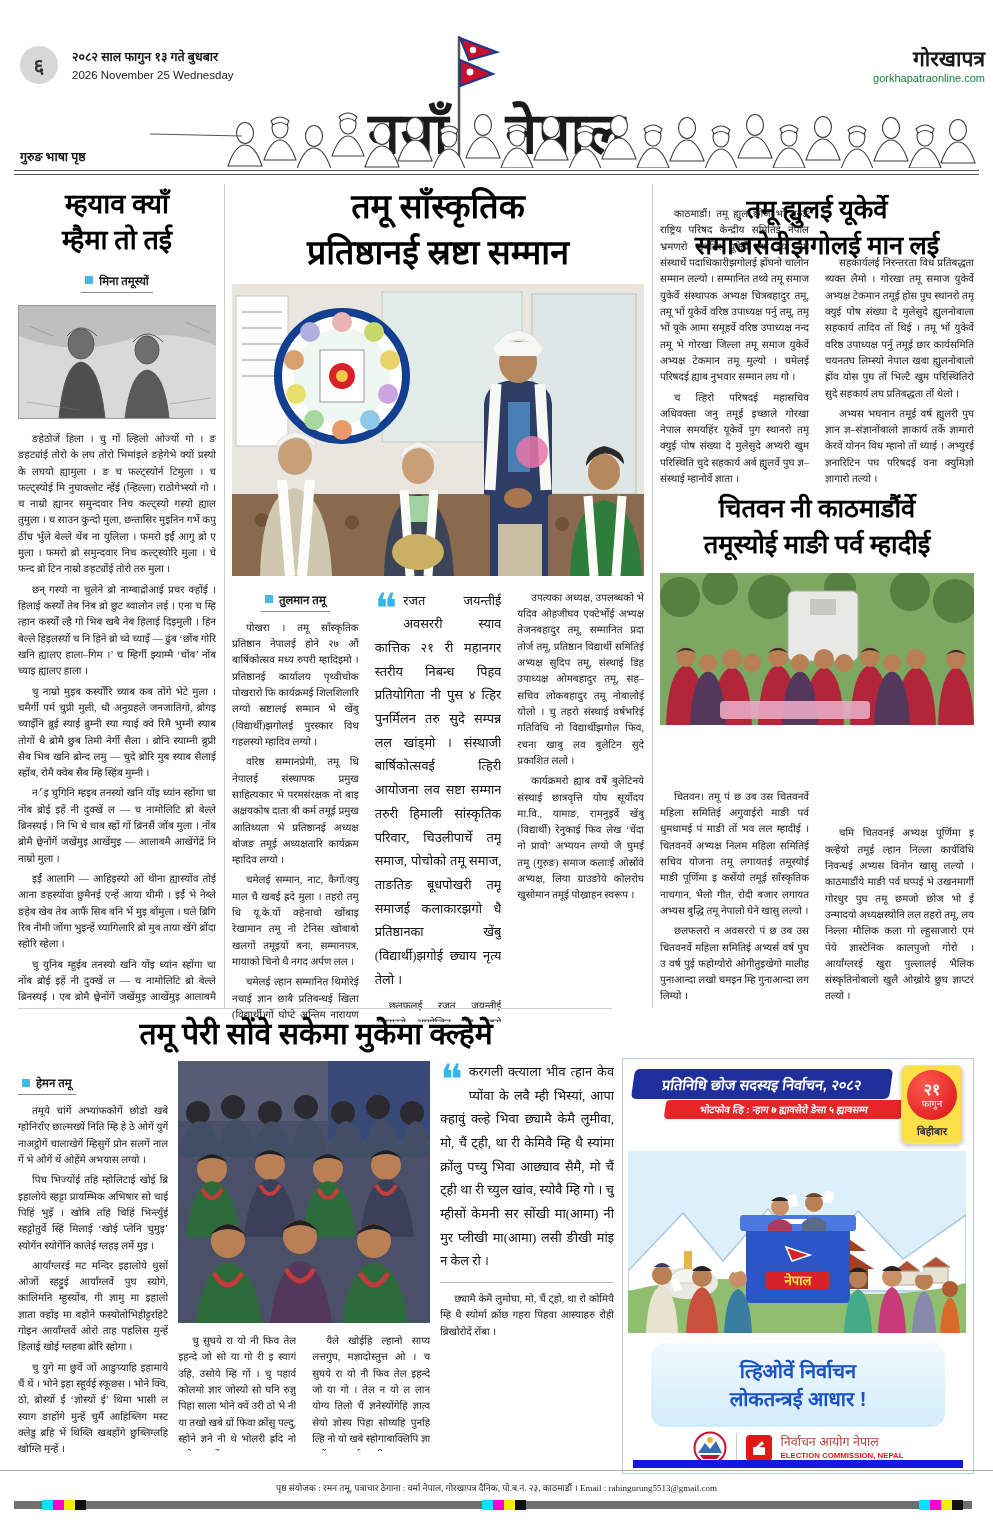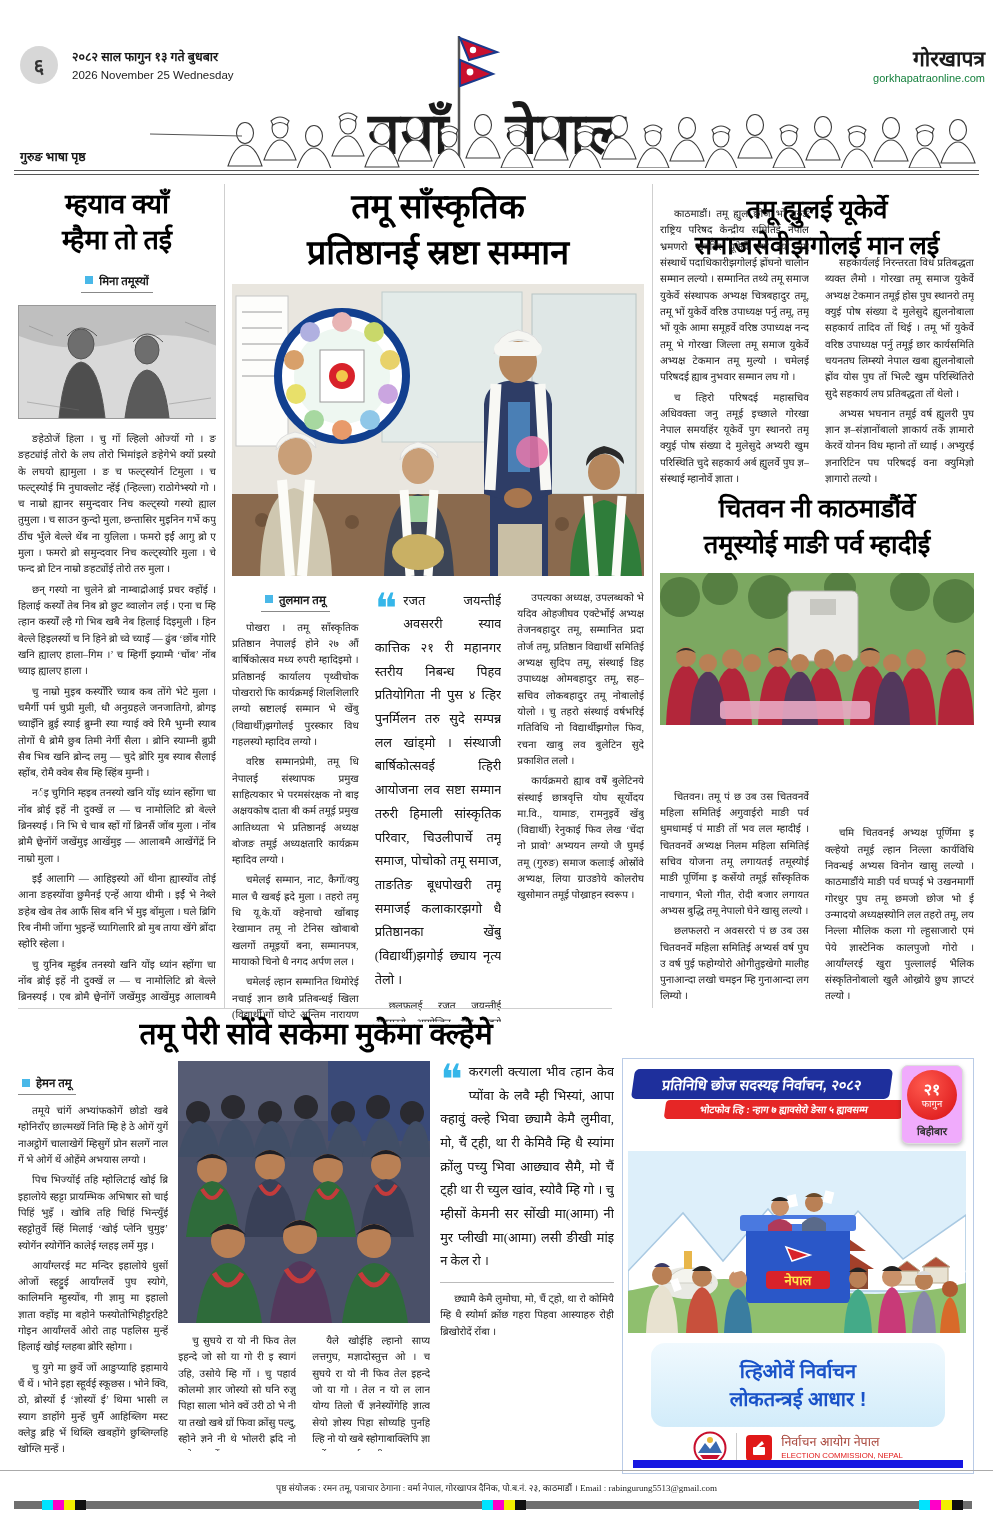--- a/index.html
+++ b/index.html
@@ -65,39 +65,39 @@
   .qdiv{border:0;border-top:1px solid #bbb;margin:8px 0;}
   
   .ad{position:absolute;left:622px;top:1058px;width:350px;height:414px;
       border:1px solid #b9cbe6;background:#fff;font-family:"Liberation Sans",sans-serif;}
   .adban1{position:absolute;left:10px;top:10px;width:250px;background:#1e2f9c;color:#fff;
           font-size:14.5px;font-weight:bold;text-align:center;padding:5px 4px;border-radius:5px;
           transform:skewX(-8deg);}
   .adban2{position:absolute;left:42px;top:41px;width:230px;background:#e62626;color:#fff;
           font-size:9.8px;font-weight:bold;text-align:center;padding:3px 4px;border-radius:4px;
           transform:skewX(-8deg);}
-  .adbadge{position:absolute;right:10px;top:6px;width:60px;background:#f0abfc;border:1px solid #ddd;
+  .adbadge{position:absolute;right:10px;top:6px;width:60px;background:#fde047;border:1px solid #ddd;
            border-radius:7px;box-shadow:0 2px 4px rgba(0,0,0,.25);text-align:center;padding:4px 0 5px;}
   .adcirc{width:50px;height:50px;margin:0 auto;border-radius:50%;
           background:radial-gradient(circle at 35% 30%,#ff5a4e,#d80f14);color:#fff;
           display:flex;flex-direction:column;align-items:center;justify-content:center;line-height:1.1;}
   .adday{font-size:16px;font-weight:bold;}
   .admon{font-size:9.5px;}
   .adwd{font-size:10.5px;font-weight:bold;color:#333;margin-top:4px;}
   .adillo{position:absolute;left:5px;top:92px;width:338px;height:182px;}
   .adslogan{position:absolute;left:28px;top:284px;right:28px;height:84px;border-radius:14px;
             background:linear-gradient(#f0f9fe,#d2ecfa);display:flex;flex-direction:column;
             align-items:center;justify-content:center;gap:2px;}
   .adslogan div{font-size:20px;font-weight:bold;color:#1952c8;line-height:1.3;}
   .adlogos{position:absolute;left:0;right:0;top:372px;display:flex;align-items:center;justify-content:center;gap:9px;}
   .adlogos .sep{width:1px;height:30px;background:#ccc;}
   .ecbox{width:26px;height:26px;background:#e01818;border-radius:4px;display:flex;align-items:center;justify-content:center;}
   .ectxt{text-align:left;line-height:1.25;}
   .ec-np{font-size:12.5px;color:#a8453a;}
-  .ec-en{font-size:7.8px;font-weight:normal;color:#e01818;}
+  .ec-en{font-size:7.8px;font-weight:bold;color:#e01818;}
   .adbar{position:absolute;left:10px;right:10px;bottom:5px;height:8px;background:#1717e2;}
   
   .footrule{position:absolute;left:0;right:0;top:1470px;height:1px;background:#aaa;}
   .foottext{position:absolute;left:0;right:0;top:1481px;text-align:center;font-size:9px;color:#222;}
   .printbar{position:absolute;left:14px;top:1501px;width:958px;height:8px;background:#6f6f6f;}
   .regs{position:absolute;top:-1px;display:flex;}
   .regs i{display:block;width:11px;height:10px;}
   .rc{background:#00e4ff;}.rm{background:#ff00c8;}.ry{background:#f2ee00;}.rk{background:#101010;width:14px;}
 </style>
 </head>

